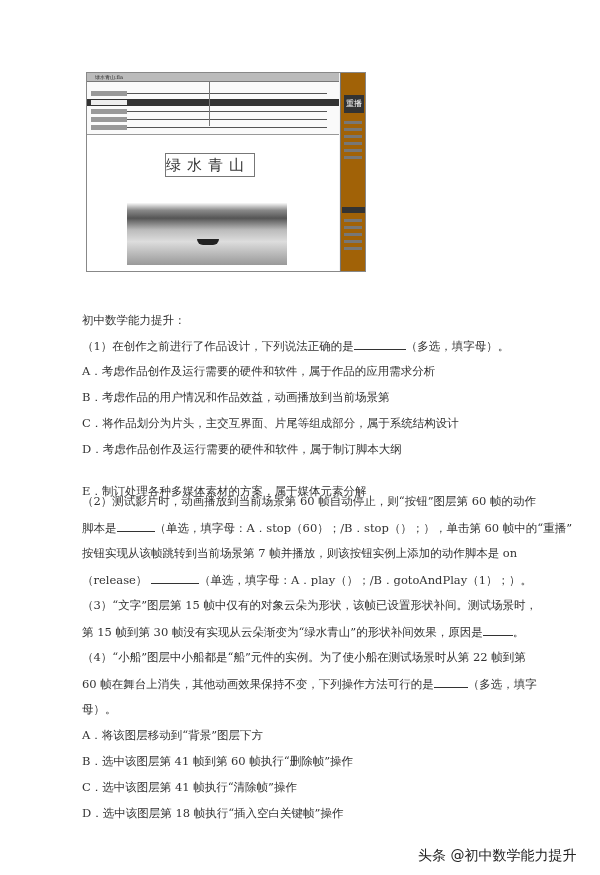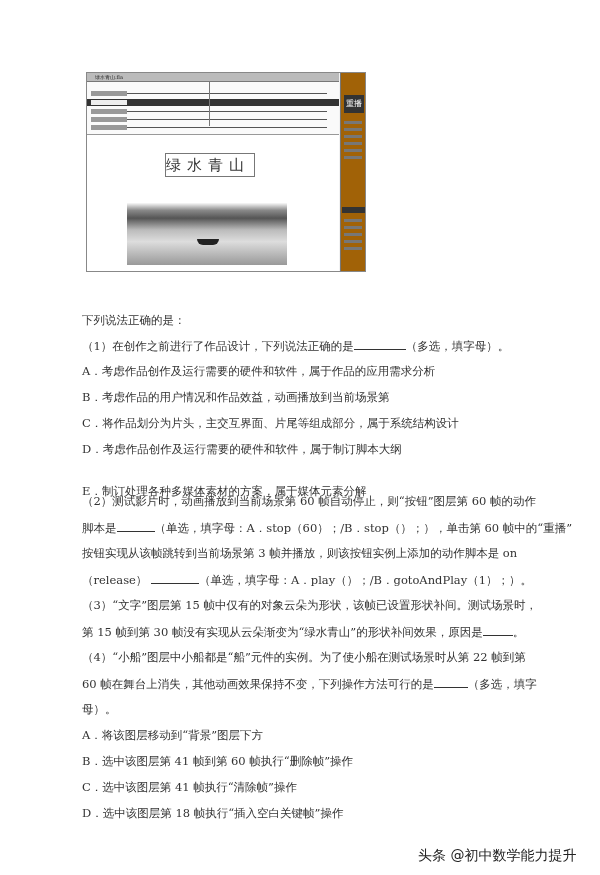--- a/index.html
+++ b/index.html
@@ -71,32 +71,32 @@
       <div class="li" style="top:83px"></div>
     <div class="dark"></div>
     <div class="li" style="top:146px"></div>
       <div class="li" style="top:153px"></div>
       <div class="li" style="top:160px"></div>
     <div class="li" style="top:167px"></div>
       <div class="li" style="top:174px"></div>
   </div>
 </div>
 
-<div class="text" style="top:313px">下列说法正确的是：</div>
+<div class="text" style="top:313px">初中数学能力提升：</div>
 
 <div class="text" style="top:338px"><span>（1）在创作之前进行了作品设计，下列说法正确的是</span><span class="blank" style="width:52px"></span><span>（多选，填字母）。</span></div>
 <div class="text" style="top:364px">A．考虑作品创作及运行需要的硬件和软件，属于作品的应用需求分析</div>
 <div class="text" style="top:390px">B．考虑作品的用户情况和作品效益，动画播放到当前场景第</div>
 <div class="text" style="top:416px">C．将作品划分为片头，主交互界面、片尾等组成部分，属于系统结构设计</div>
 <div class="text" style="top:442px">D．考虑作品创作及运行需要的硬件和软件，属于制订脚本大纲</div>
 <div class="text" style="top:484px">E．制订处理各种多媒体素材的方案，属于媒体元素分解</div>
 
 <div class="text" style="top:494px">（2）测试影片时，动画播放到当前场景第 60 帧自动停止，则“按钮”图层第 60 帧的动作</div>
 <div class="text" style="top:520px"><span>脚本是</span><span class="blank" style="width:38px"></span><span>（单选，填字母：A．stop（60）；/B．stop（）；），单击第 60 帧中的“重播”</span></div>
-<div class="text" style="top:546px">按钮实现从该帧跳转到当前场景第 3 帧并播放，则该按钮实例上添加的动作脚本是 on</div>
+<div class="text" style="top:546px">按钮实现从该帧跳转到当前场景第 7 帧并播放，则该按钮实例上添加的动作脚本是 on</div>
 <div class="text" style="top:572px"><span>（release）</span> <span class="blank" style="width:48px"></span><span>（单选，填字母：A．play（）；/B．gotoAndPlay（1）；）。</span></div>
 
 <div class="text" style="top:598px">（3）“文字”图层第 15 帧中仅有的对象云朵为形状，该帧已设置形状补间。测试场景时，</div>
 <div class="text" style="top:624px"><span>第 15 帧到第 30 帧没有实现从云朵渐变为“绿水青山”的形状补间效果，原因是</span><span class="blank" style="width:30px"></span><span>。</span></div>
 
 <div class="text" style="top:650px">（4）“小船”图层中小船都是“船”元件的实例。为了使小船在测试场景时从第 22 帧到第</div>
 <div class="text" style="top:676px"><span>60 帧在舞台上消失，其他动画效果保持不变，下列操作方法可行的是</span><span class="blank" style="width:34px"></span><span>（多选，填字</span></div>
 <div class="text" style="top:702px">母）。</div>
 <div class="text" style="top:728px">A．将该图层移动到“背景”图层下方</div>
 <div class="text" style="top:754px">B．选中该图层第 41 帧到第 60 帧执行“删除帧”操作</div>

